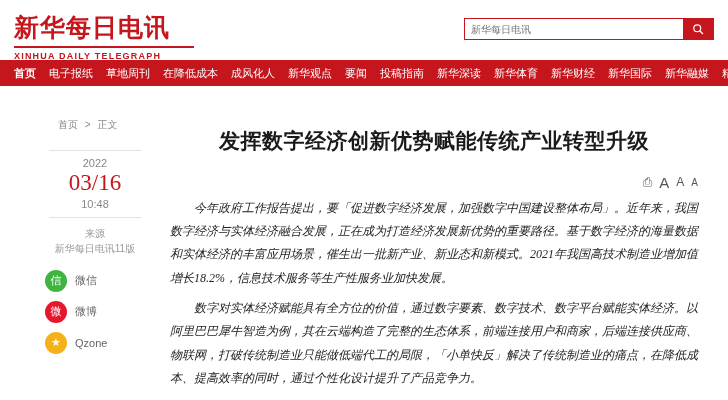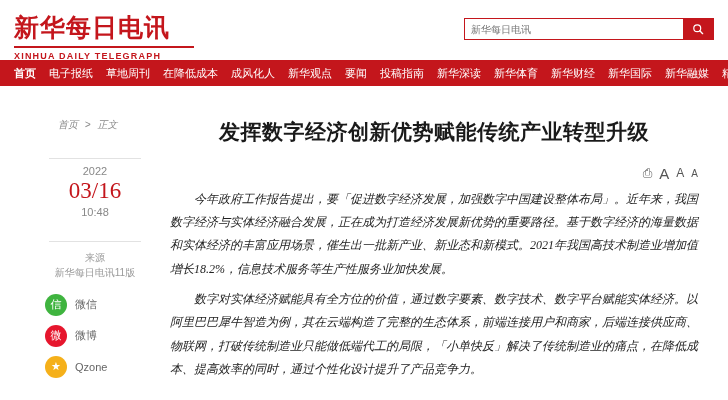--- a/index.html
+++ b/index.html
@@ -107,33 +107,32 @@
 
   .left-col {
     width: 160px;
     flex: 0 0 160px;
     padding-left: 30px;
     padding-top: 22px;
   }
   .breadcrumb {
     font-size: 10px;
     color: #888;
-    margin-bottom: 26px;
+    margin-bottom: 18px;
     padding-left: 28px;
-    font-style: italic;
   }
   .breadcrumb .sep { margin: 0 4px; }
 
   .date-box {
     width: 92px;
     margin: 0 auto;
     text-align: center;
     border-top: 1px solid #e2e2e2;
     border-bottom: 1px solid #e2e2e2;
-    padding: 6px 0 23px 0;
+    padding: 6px 0 7px 0;
   }
   .date-year { font-size: 11px; color: #888; }
   .date-main {
     font-size: 23px;
     color: #c4161c;
     line-height: 1.25;
     font-family: "Liberation Serif", serif;
   }
   .date-time { font-size: 11px; color: #888; }
   .source {
@@ -179,21 +178,21 @@
     flex: 1;
     padding: 0 30px 0 10px;
   }
   .title {
     font-family: "Liberation Serif", serif;
     font-size: 21px;
     font-weight: bold;
     color: #1a1a1a;
     text-align: center;
     line-height: 1.5;
-    margin-top: 21px;
+    margin-top: 30px;
     letter-spacing: 0.5px;
   }
   .tools {
     display: flex;
     justify-content: flex-end;
     align-items: center;
     gap: 7px;
     margin-top: 16px;
     margin-bottom: 6px;
     color: #555;

